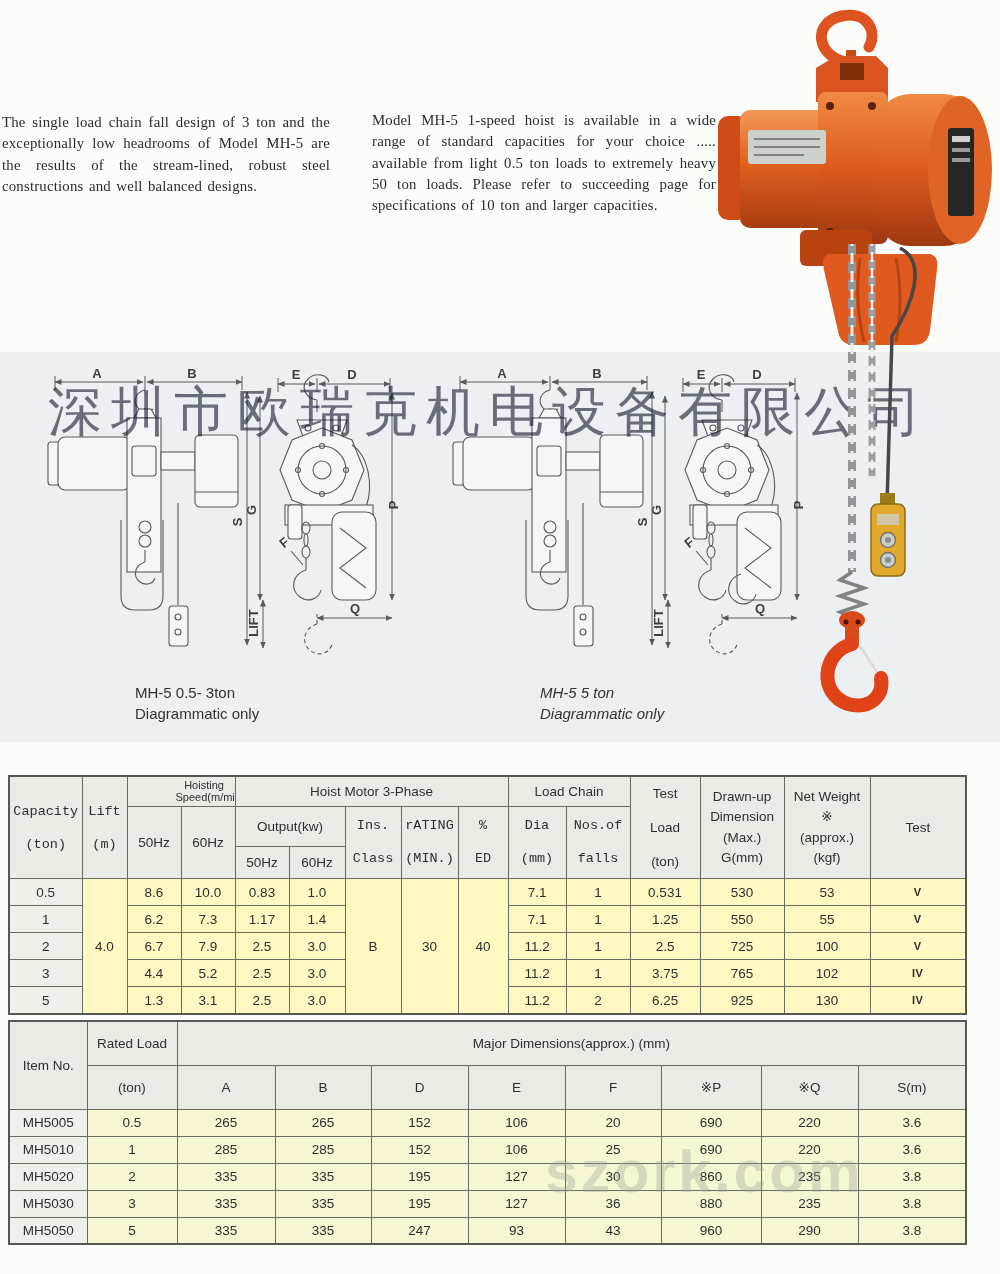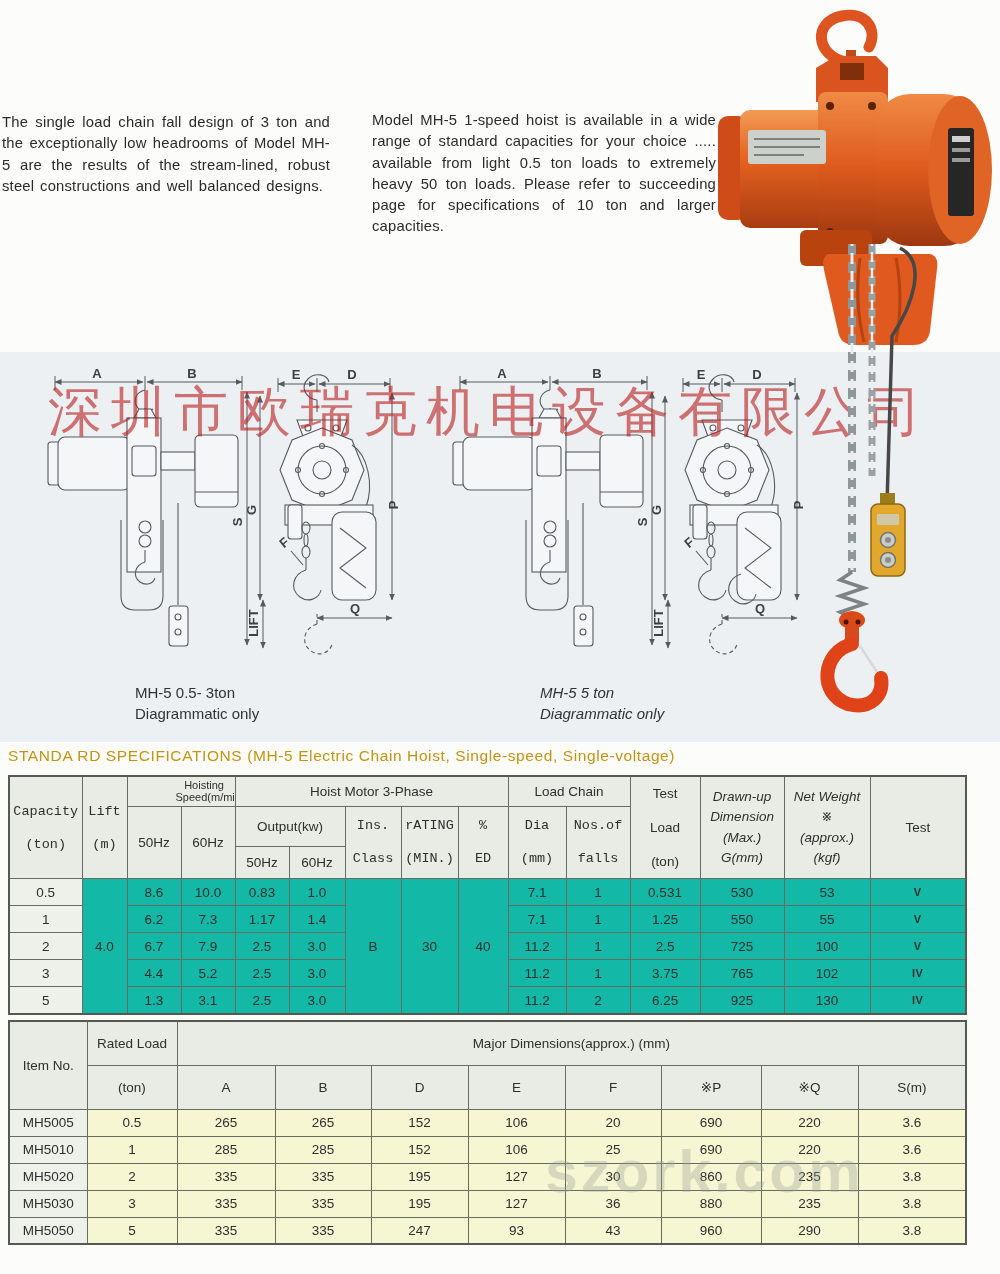--- a/index.html
+++ b/index.html
@@ -1,45 +1,45 @@
 <!DOCTYPE html>
 <html><head>
 <meta charset="utf-8">
 <style>
   html,body{margin:0;padding:0;background:#ffffff;}
   #page{position:relative;width:1000px;height:1274px;background:#fcfcfa;
         font-family:"Liberation Sans","DejaVu Sans",sans-serif;color:#2d2d2d;overflow:hidden;}
   .para{position:absolute;font-size:14.8px;line-height:1.44;letter-spacing:.2px;
-        word-spacing:1.5px;text-align:justify;color:#2b2b2b;}
+        word-spacing:1.5px;text-align:justify;color:#2b2b2b;font-family:Liberation Serif, serif;}
   #intro-left{left:2px;top:112px;width:328px;}
   #intro-right{left:372px;top:110px;width:344px;}
   #diagram-band{position:absolute;left:0;top:352px;width:1000px;height:390px;background:#edf0f2;}
   #wm-cn{position:absolute;left:48px;top:376px;width:920px;font-size:54px;letter-spacing:9px;
-         color:#b91c1c;opacity:.6;white-space:nowrap;overflow:hidden;z-index:3;pointer-events:none;}
+         color:#0f172a;opacity:.6;white-space:nowrap;overflow:hidden;z-index:3;pointer-events:none;}
   #wm-site{position:absolute;left:545px;top:1138px;font-size:59px;letter-spacing:3px;font-weight:600;
            color:#97a097;opacity:.34;z-index:6;pointer-events:none;}
   .caption{position:absolute;z-index:4;font-size:15px;line-height:1.4;color:#2f3337;}
   #caption-left{left:135px;top:682px;}
   #caption-right{left:540px;top:682px;font-style:italic;}
   #spec-heading{position:absolute;left:8px;top:747px;font-size:15.5px;letter-spacing:.6px;color:#c6930f;}
   table{border-collapse:collapse;table-layout:fixed;background:#fdfdfb;}
   #table1{position:absolute;left:8px;top:775px;width:957px;z-index:1;}
   #table2{position:absolute;left:8px;top:1020px;width:957px;z-index:1;}
   th,td{border:1px solid #676b60;text-align:center;vertical-align:middle;
         font-size:13.5px;color:#2e2e2e;padding:0 2px;font-weight:400;overflow:hidden;}
   table{border:2px solid #555a50;}
   th{background:#e9ece4;white-space:pre-line;}
   .rh1{height:30px}.rh2{height:34px}.rh3{height:32px}
   .t2h{height:44px}
   tbody tr{height:27px}
   .small-h{font-size:11px;letter-spacing:0;padding-left:48px;}
   .sp2{line-height:2.45;font-family:Liberation Mono, monospace;}
   .sp3{line-height:2.5;}
-  .sp4{line-height:1.5;font-style:italic;}
-  .ylw{background:#14b8a6;margin-top:28px;}
+  .sp4{line-height:1.5;}
+  .ylw{background:#fef9c3;margin-top:28px;}
   .pale{background:#f7f6d2;}
   .grycol{background:#eef0ea;}
   .grade-cell{font-size:11px;letter-spacing:.5px;font-weight:600;}
   svg{position:absolute;overflow:visible;}
   #diagram-svg{left:0;top:352px;z-index:2;}
   #photo-svg{left:700px;top:6px;z-index:5;}
   .dline{stroke:#555b60;stroke-width:1.1;fill:none;}
   .dfill{stroke:#555b60;stroke-width:1.1;fill:#f4f6f7;}
   .dimln{stroke:#555b60;stroke-width:1;}
   .dimtxt{font-family:"Liberation Sans",sans-serif;font-size:13px;font-weight:600;fill:#3b4046;}
@@ -229,21 +229,20 @@
       <polyline points="152,566 140,574 164,582 140,590 164,598 140,606 152,612" stroke="#7c8286" stroke-width="3.5" fill="none"></polyline>
       <ellipse cx="152" cy="614" rx="13" ry="9" fill="#d94a1a"></ellipse>
       <rect x="145" y="614" width="14" height="22" fill="#d94a1a"></rect>
       <circle cx="146" cy="616" r="2.5" fill="#4a1504"></circle>
       <circle cx="158" cy="616" r="2.5" fill="#4a1504"></circle>
       <path d="M152,638 C122,646 118,688 148,698 C170,704 184,690 181,672" stroke="#e04318" stroke-width="14" fill="none" stroke-linecap="round"></path>
       <line x1="160" y1="640" x2="177" y2="666" stroke="#d8d8d8" stroke-width="2.5"></line>
     </g>
   </svg>
 
-  <div id="spec-heading">STANDA RD SPECIFICATIONS (MH-5 Electric Chain Hoist, Single-speed, Single-voltage)</div>
 
   <table id="table1">
     <colgroup>
       <col style="width:73px">
         <col style="width:45px">
         <col style="width:54px">
         <col style="width:54px">
       <col style="width:54px">
         <col style="width:56px">
         <col style="width:56px">

